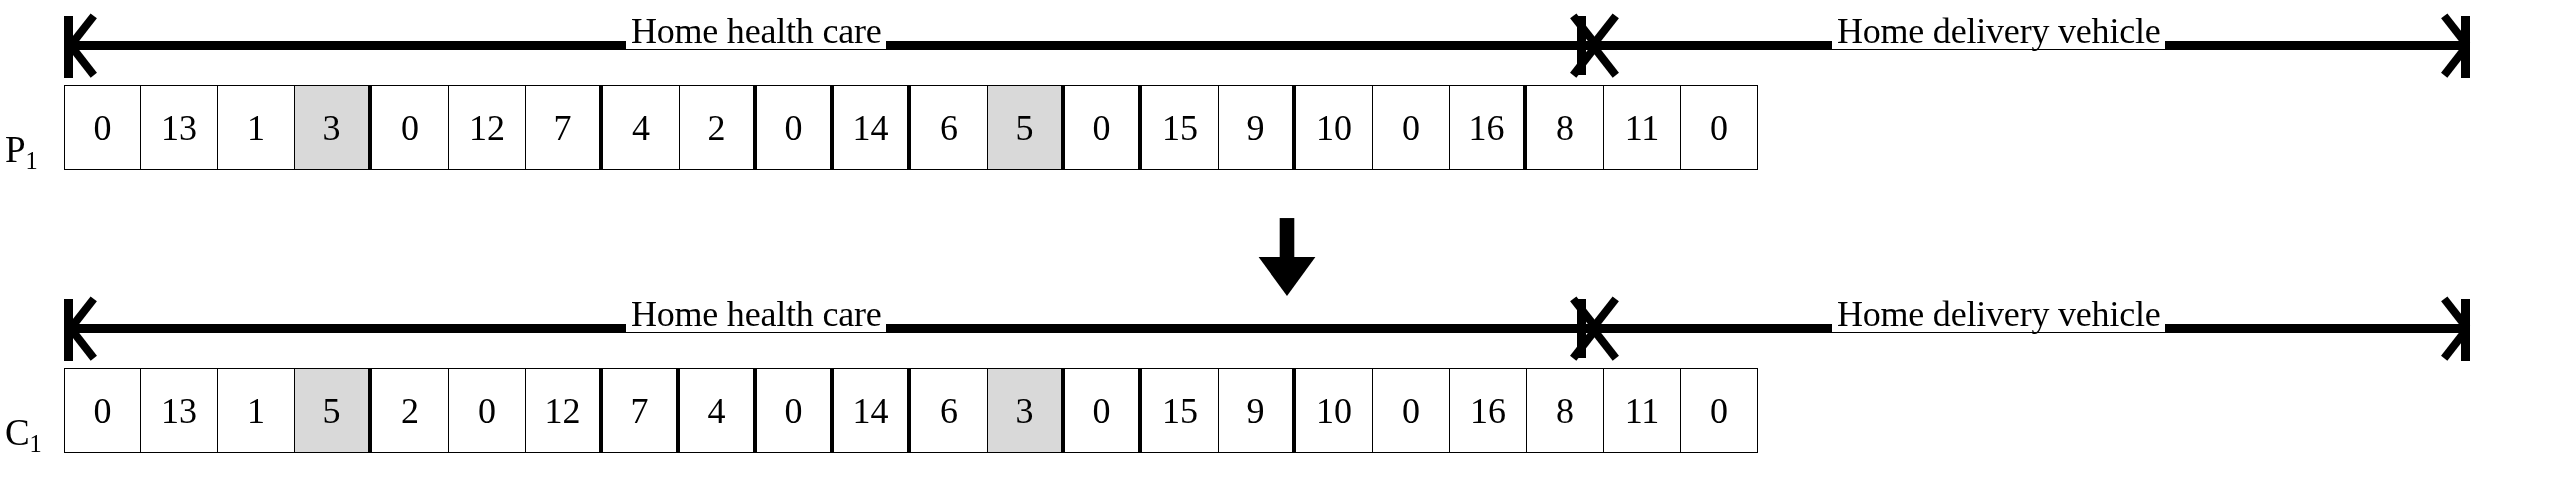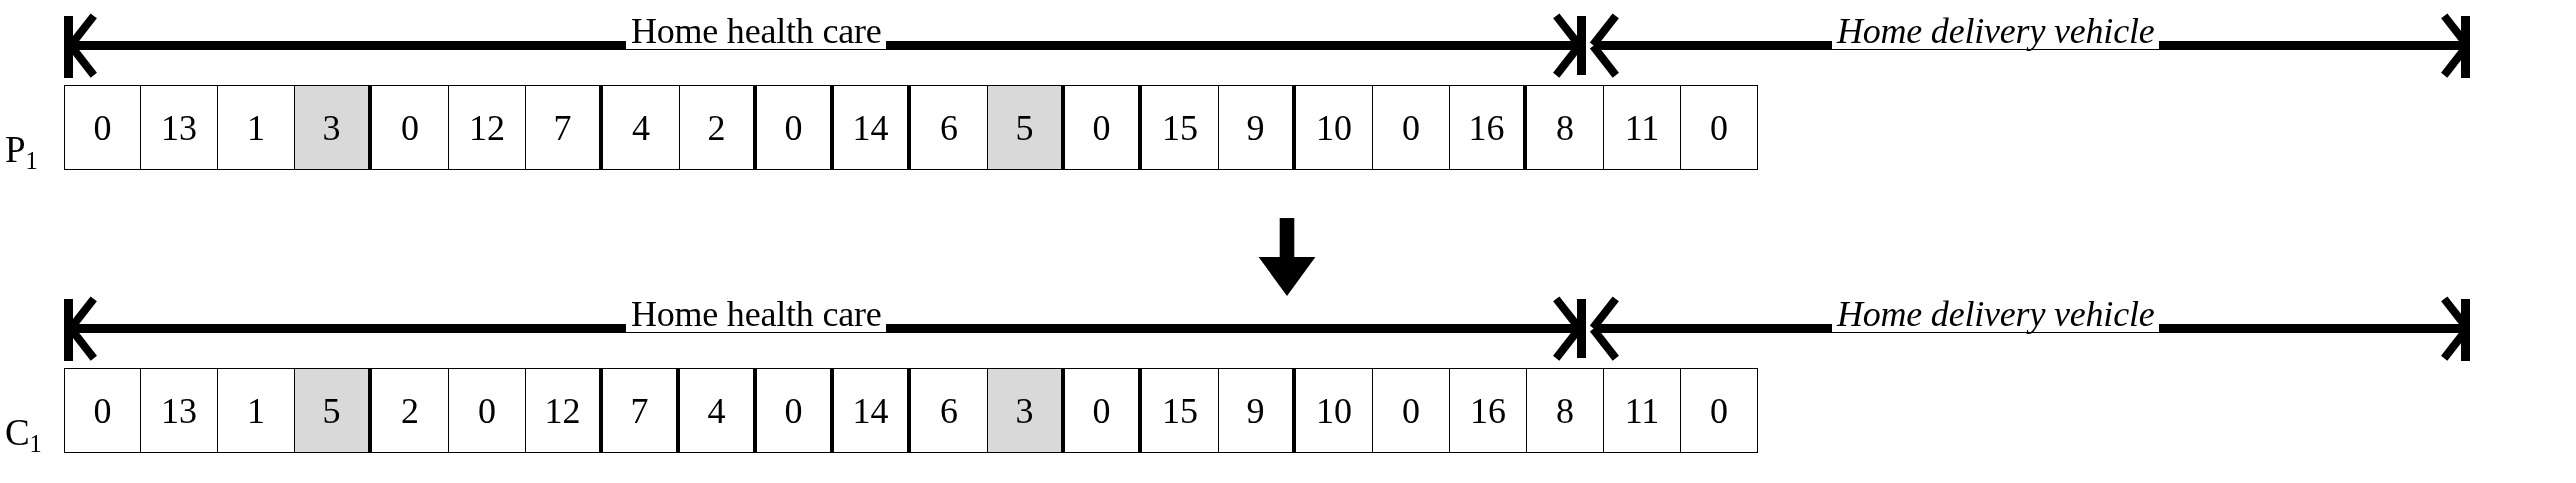--- a/index.html
+++ b/index.html
@@ -26,22 +26,22 @@
     width: 2576px;
   }
   .row-block.p-row { top: 0px; }
   .row-block.c-row { top: 283px; }
 
   
   .span-bar {
     position: absolute;
     height: 73px;
   }
-  .span-left  { left: 64px;  width: 1518px; top: 4.9px; }
-  .span-right { left: 1588px; width: 882px; top: 4.9px; font-style: italic; }
+  .span-left  { left: 64px;  width: 1518px; top: 4.9px; padding-left: 17px; }
+  .span-right { left: 1588px; width: 882px; top: 4.9px; }
 
   
   .endcap {
     position: absolute;
     width: 9px;
     background: #000;
     top: 11.4px;
     height: 62px;
   }
   .endcap.left  { left: 0px; }

